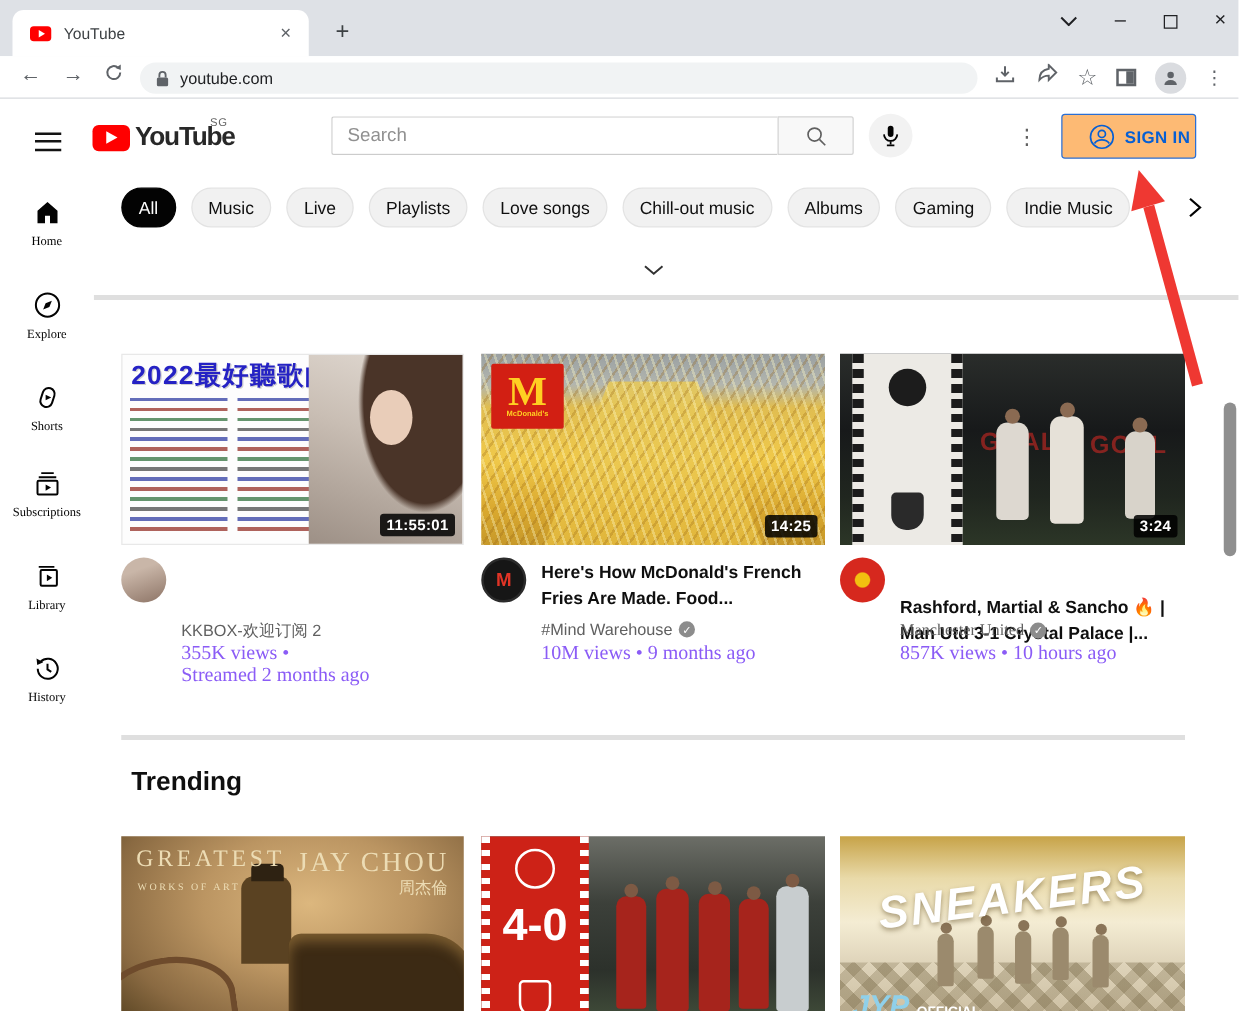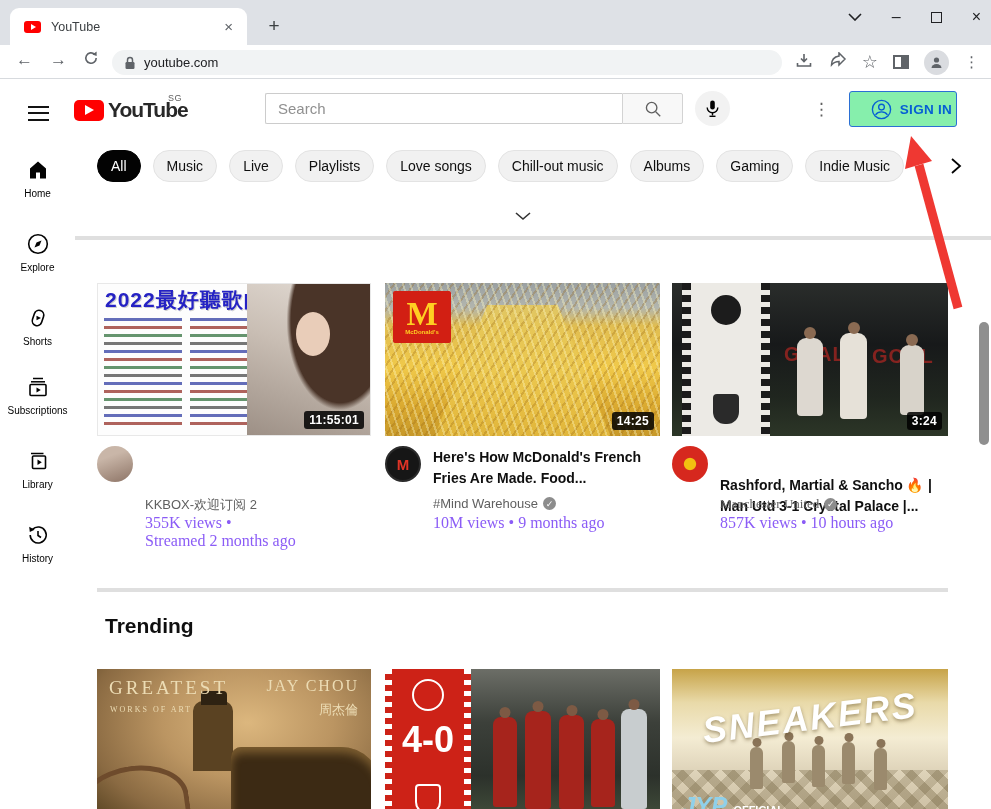--- a/index.html
+++ b/index.html
@@ -49,21 +49,21 @@
   .search-box { position:absolute; left:265px; top:93px; width:357px; height:31px; border:1px solid #ccc;
             border-right:none; border-radius:2px 0 0 2px; padding:0 12px; font-size:15px; color:#111;
             font-family:"Liberation Sans",sans-serif; }
   .search-box::placeholder { color:#909090; }
   .search-btn { position:absolute; left:622px; top:93px; width:61px; height:31px; background:#f8f8f8;
             border:1px solid #d3d3d3; border-radius:0 2px 2px 0; display:flex; align-items:center; justify-content:center; }
   .mic-btn { position:absolute; left:695px; top:91px; width:35px; height:35px; border-radius:50%;
             background:#f2f2f2; display:flex; align-items:center; justify-content:center; }
   .yt-kebab { position:absolute; left:813px; top:99px; font-size:17px; color:#606060; }
   .signin-btn { position:absolute; left:849px; top:91px; width:108px; height:36px; border:1px solid #2b6fd4;
-            border-radius:3px; background:#86efac; display:flex; align-items:center; justify-content:center; gap:7px;padding-left:16px; }
+            border-radius:3px; background:#fdba74; display:flex; align-items:center; justify-content:center; gap:7px;padding-left:16px; }
   .signin-label { color:#065fd4; font-size:13.5px; font-weight:bold; letter-spacing:.3px; }
 
   
   .chips { position:absolute; left:97px; top:150px; display:flex; gap:12px; }
   .chip { height:32px; padding:0 13px; border-radius:16px; background:#f1f1f1; border:1px solid #e3e3e3;
           font-size:14px; color:#0f0f0f; display:flex; align-items:center; white-space:nowrap; }
   .chip.selected { background:#030303; border-color:#030303; color:#fff; }
   .chips-next { position:absolute; left:933px; top:150px; width:45px; height:32px; background:linear-gradient(90deg,rgba(255,255,255,0),#fff 30%);
           display:flex; align-items:center; justify-content:center; }
   .expander { position:absolute; left:507px; top:208px; }
@@ -152,21 +152,21 @@
          width:9px; height:9px; border-radius:50%; background:#8a7458; }
   .jyp { position:absolute; left:10px; bottom:2px; display:flex; align-items:baseline; gap:6px; }
   .jyp-logo { color:#8fd0ea; font-size:24px; font-weight:bold; font-style:italic; }
   .jyp-official { color:#fff; font-size:11px; font-weight:bold; }
 
   .section-title { position:absolute; left:105px; top:614px; font-size:21px; font-weight:bold; color:#0f0f0f; }
 
   
   .mini-guide { position:absolute; left:0; top:134px; width:75px; bottom:0; background:#fff; }
   .guide-item { position:absolute; left:0; width:75px; display:flex; flex-direction:column; align-items:center; gap:6px; }
-  .guide-label { font-size:10px; color:#030303; }
+  .guide-label { font-size:10px; color:#030303;font-family:Liberation Serif, serif; }
 
   
   .overlay-svg { position:absolute; left:0; top:0; pointer-events:none; z-index:50; }
   .scroll-thumb { position:absolute; right:2px; top:322px; width:10px; height:123px; background:#8f8f8f; border-radius:5px; z-index:40; }
 </style>
 </head>
 <body>
 
 <div id="frame">
 
@@ -397,21 +397,21 @@
   <div class="band" style="left:97px; top:588px; width:851px;"></div>
   <div class="section-title">Trending</div>
 
   <div class="thumb t2 t-jay" style="left:97px; width:274px;">
     <div class="rail"></div>
     <div class="man"></div>
       <div class="hat"></div>
     <div class="piano"></div>
     <div class="serif" style="left:12px; top:8px; font-size:19px; letter-spacing:3px;">GREATEST</div>
     <div class="serif" style="left:13px; top:36px; font-size:8px; letter-spacing:2px;">WORKS OF ART</div>
-    <div class="serif" style="right:12px; top:8px; font-size:16px; letter-spacing:2px;">JAY CHOU</div>
+    <div class="serif" style="right:12px; top:8px; font-size:22px; letter-spacing:2px;">JAY CHOU</div>
     <div class="serif" style="right:13px; top:32px; font-size:13px;">周杰倫</div>
 
   </div>
 
   <div class="thumb t2 t-40" style="left:385px; width:275px;">
     <div class="red-player" style="left:108px; top:48px; width:24px; height:90px;"></div>
     <div class="red-player" style="left:140px; top:42px; width:26px; height:98px;"></div>
     <div class="red-player" style="left:174px; top:46px; width:25px; height:94px;"></div>
     <div class="red-player" style="left:206px; top:50px; width:24px; height:88px;"></div>
     <div class="red-player" style="left:236px; top:40px; width:26px; height:100px; background:#c8cdcf;"></div>

